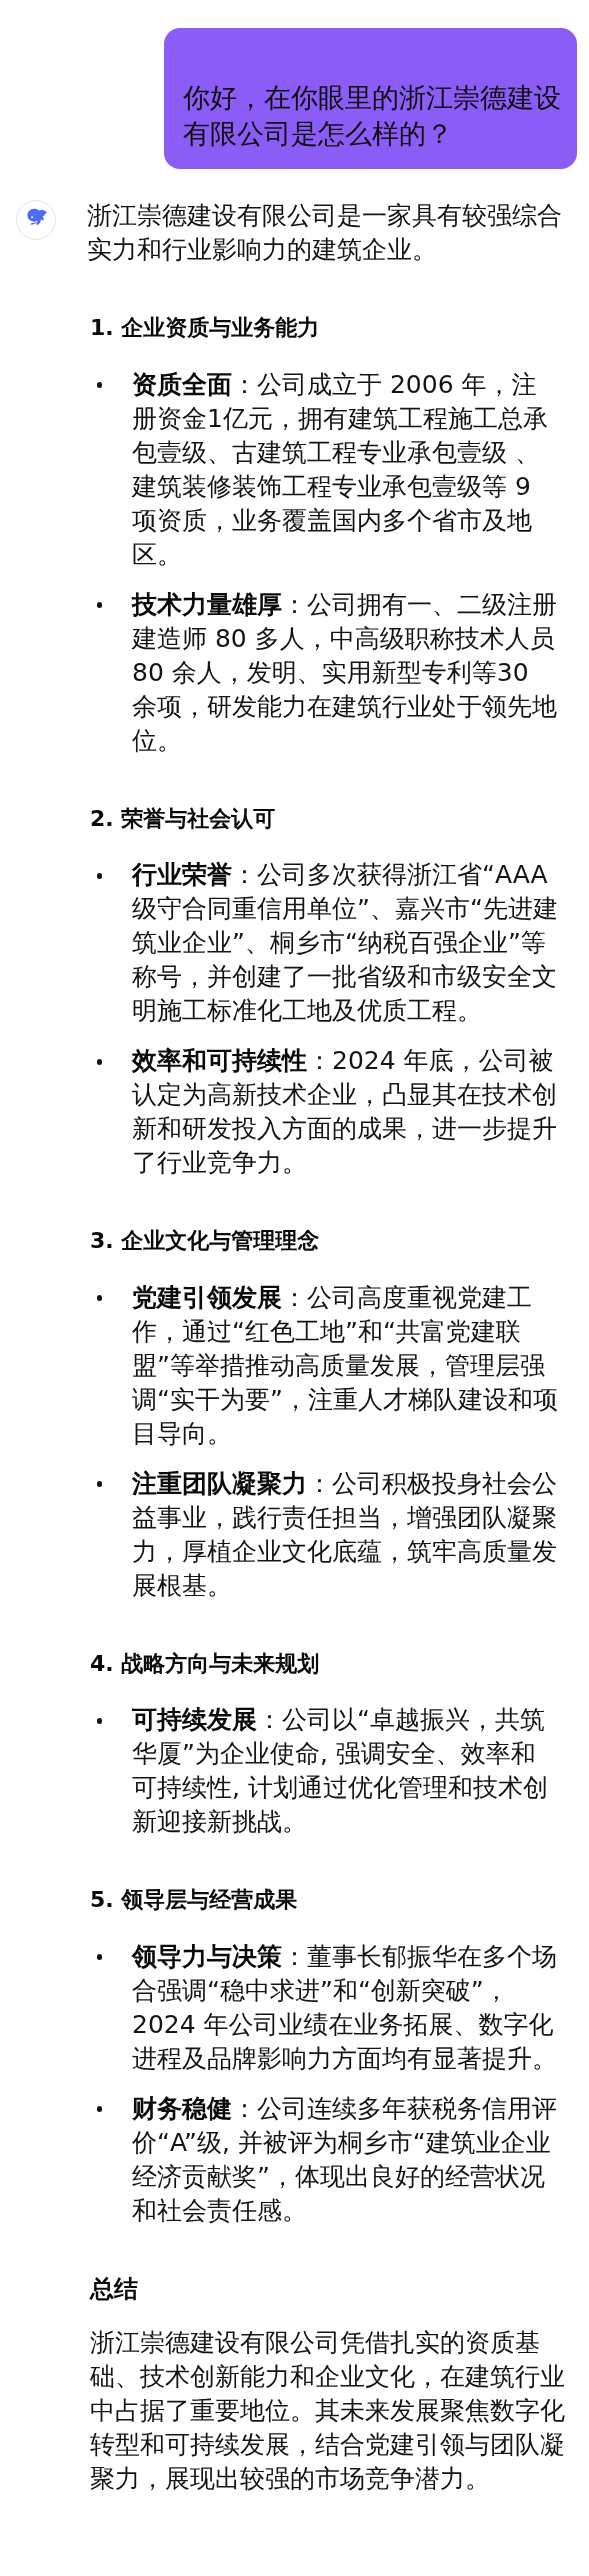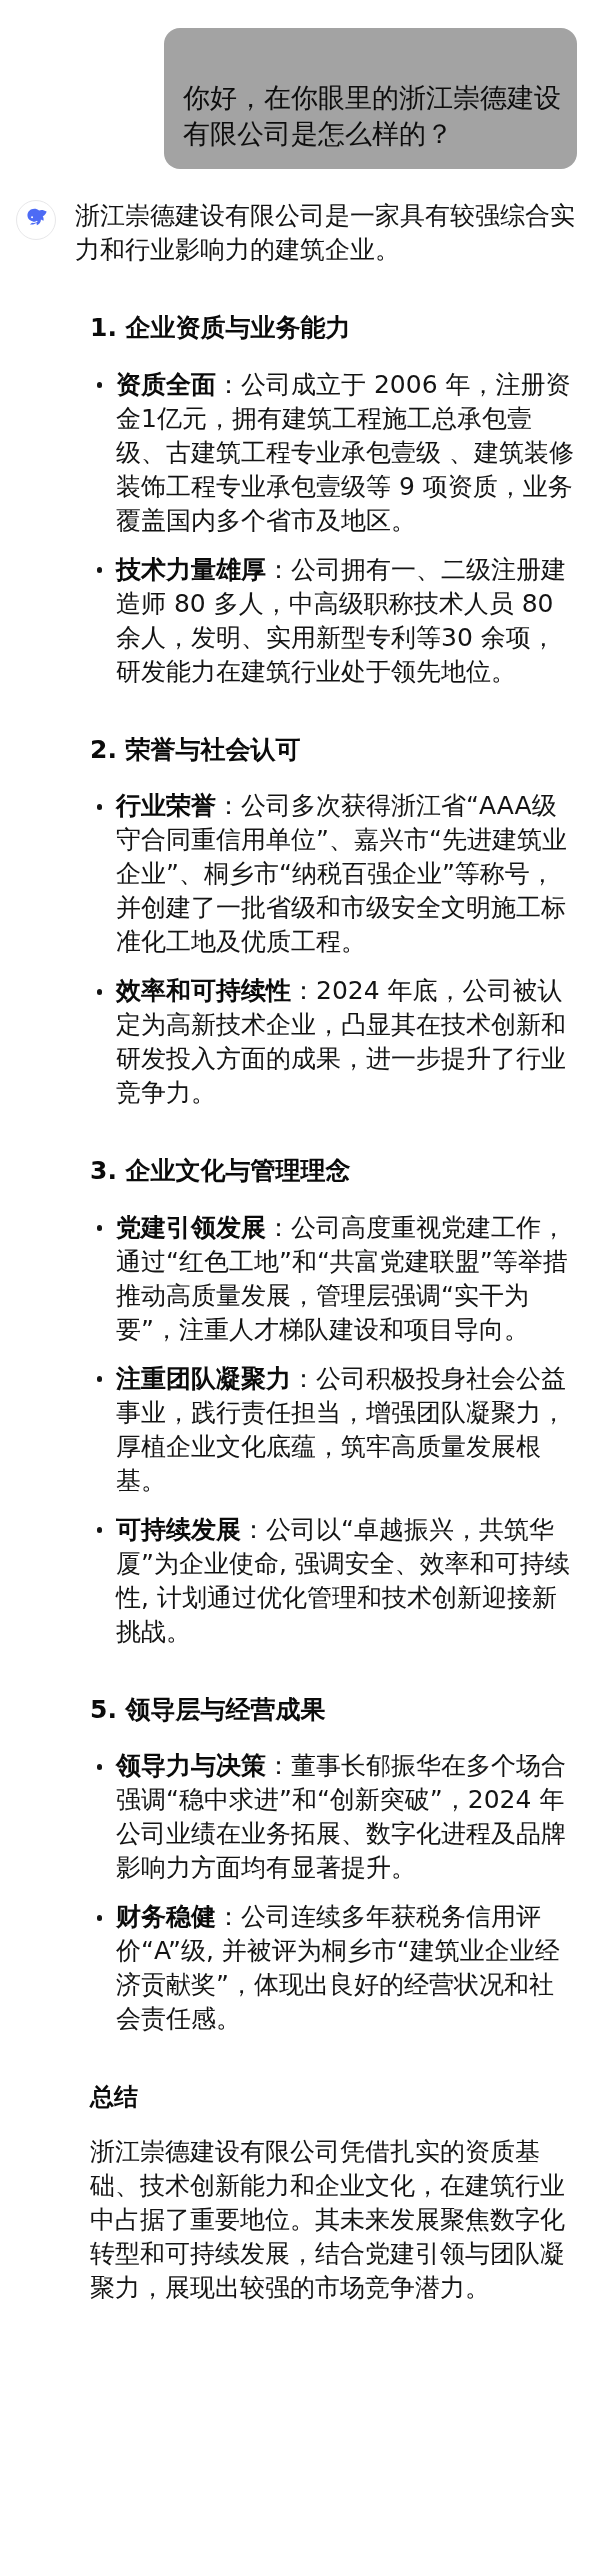--- a/index.html
+++ b/index.html
@@ -5,46 +5,46 @@
   html,body{margin:0;padding:0;background:#ffffff;}
   body{width:590px;height:2576px;overflow:hidden;}
   .page{
     position:relative;width:590px;height:2576px;background:#ffffff;
     font-family:"DejaVu Sans","Liberation Sans",sans-serif;color:#161616;
     box-sizing:border-box;
   }
   
   .user-row{display:flex;justify-content:flex-end;padding:28px 13px 0 0;}
   .user-bubble{
-    background:#a3a3a3;border-radius:16px;
+    background:#8b5cf6;border-radius:16px;
     padding:16px 16px 17px 19.3px;max-width:382px;
     font-family:"DejaVu Serif","Liberation Serif",serif;
     font-size:27px;line-height:36px;color:#0d0d0d;
     white-space:pre-line;
   }
   
   .assistant-row{position:relative;margin-top:30px;padding:0 15px 0 75px;box-sizing:border-box;}
   .avatar{
     position:absolute;left:16px;top:1.1px;width:40px;height:40px;border-radius:50%;
     background:#ffffff;border:1.1px solid #e7e7e9;box-sizing:border-box;
     display:flex;align-items:center;justify-content:center;
   }
   .avatar svg{width:27px;height:27px;}
   .content{font-size:25px;line-height:34px;color:#141414;}
-  .intro{margin:0;}
+  .intro{margin:12px;}
   .section-heading{
-    font-size:25px;line-height:32px;font-weight:bold;color:#0b0b0b;
+    font-size:22px;line-height:32px;font-weight:bold;color:#0b0b0b;
     margin:45px 0 23.6px 15px;
   }
   .bullet{position:relative;padding-left:41px;margin:0 0 15px 0;}
   .bullet .dot{
     position:absolute;left:21.5px;top:14.5px;width:5.9px;height:5.9px;border-radius:50%;
     background:#151515;
   }
-  .bullet p{margin:0;}
+  .bullet p{margin:16px;}
   .bullet strong{font-weight:bold;color:#0b0b0b;}
   .summary-heading{
     font-size:24px;line-height:32px;font-weight:bold;color:#0b0b0b;
     margin:45px 0 21.5px 15px;
   }
   .summary{margin:12px 0 0 15px;}
 </style>
 </head>
 <body>
 
@@ -96,20 +96,21 @@
       <div class="section-heading">3. 企业文化与管理理念</div>
       <div class="bullet">
         <span class="dot"></span>
         <p><strong>党建引领发展</strong><span>：公司高度重视党建工作，通过“红色工地”和“共富党建联盟”等举措推动高质量发展，管理层强调“实干为要”，注重人才梯队建设和项目导向。</span></p>
       </div>
       <div class="bullet">
         <span class="dot"></span>
         <p><strong>注重团队凝聚力</strong><span>：公司积极投身社会公益事业，践行责任担当，增强团队凝聚力，厚植企业文化底蕴，筑牢高质量发展根基。</span></p>
       </div>
 
+      <div class="section-heading">4. 战略方向与未来规划</div>
       <div class="bullet">
         <span class="dot"></span>
         <p><strong>可持续发展</strong><span>：公司以“卓越振兴，共筑华厦”为企业使命, 强调安全、效率和可持续性, 计划通过优化管理和技术创新迎接新挑战。</span></p>
       </div>
 
       <div class="section-heading">5. 领导层与经营成果</div>
       <div class="bullet">
         <span class="dot"></span>
         <p><strong>领导力与决策</strong><span>：董事长郁振华在多个场合强调“稳中求进”和“创新突破”，2024 年公司业绩在业务拓展、数字化进程及品牌影响力方面均有显著提升。</span></p>
       </div>

